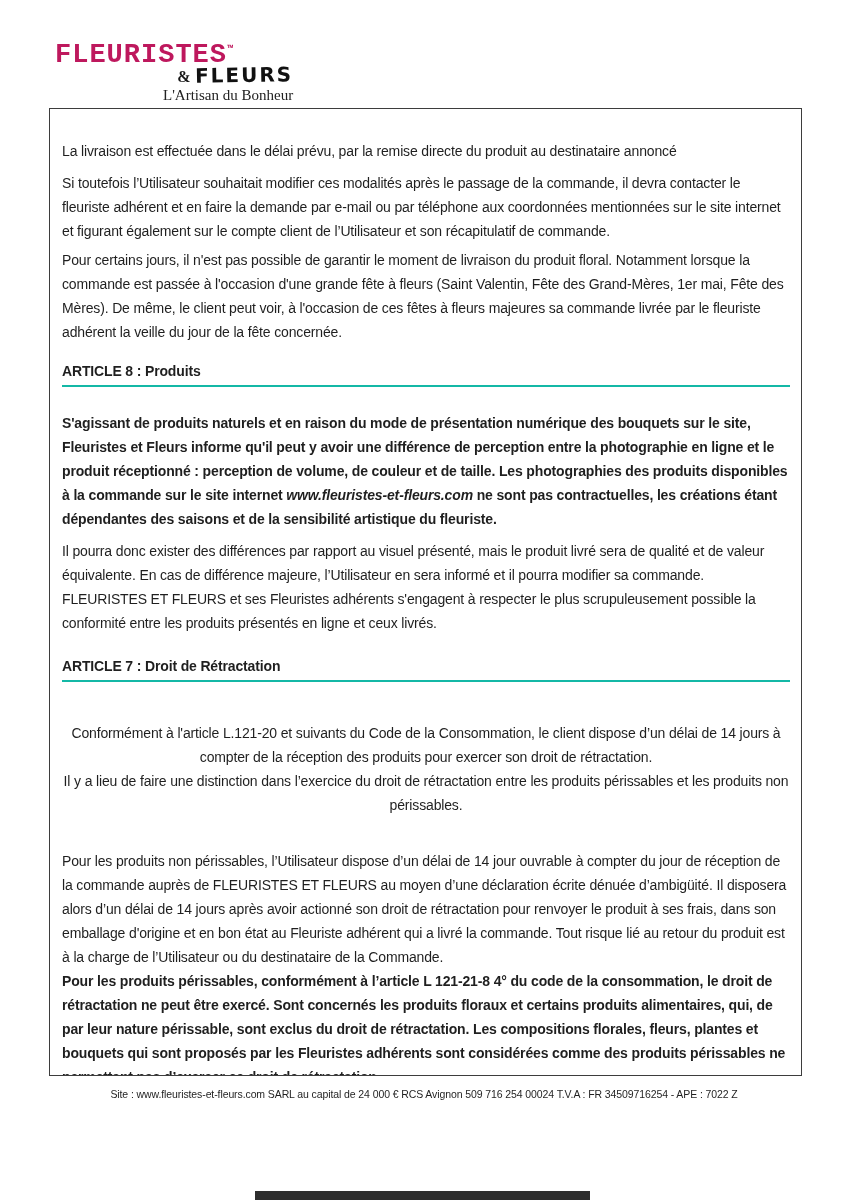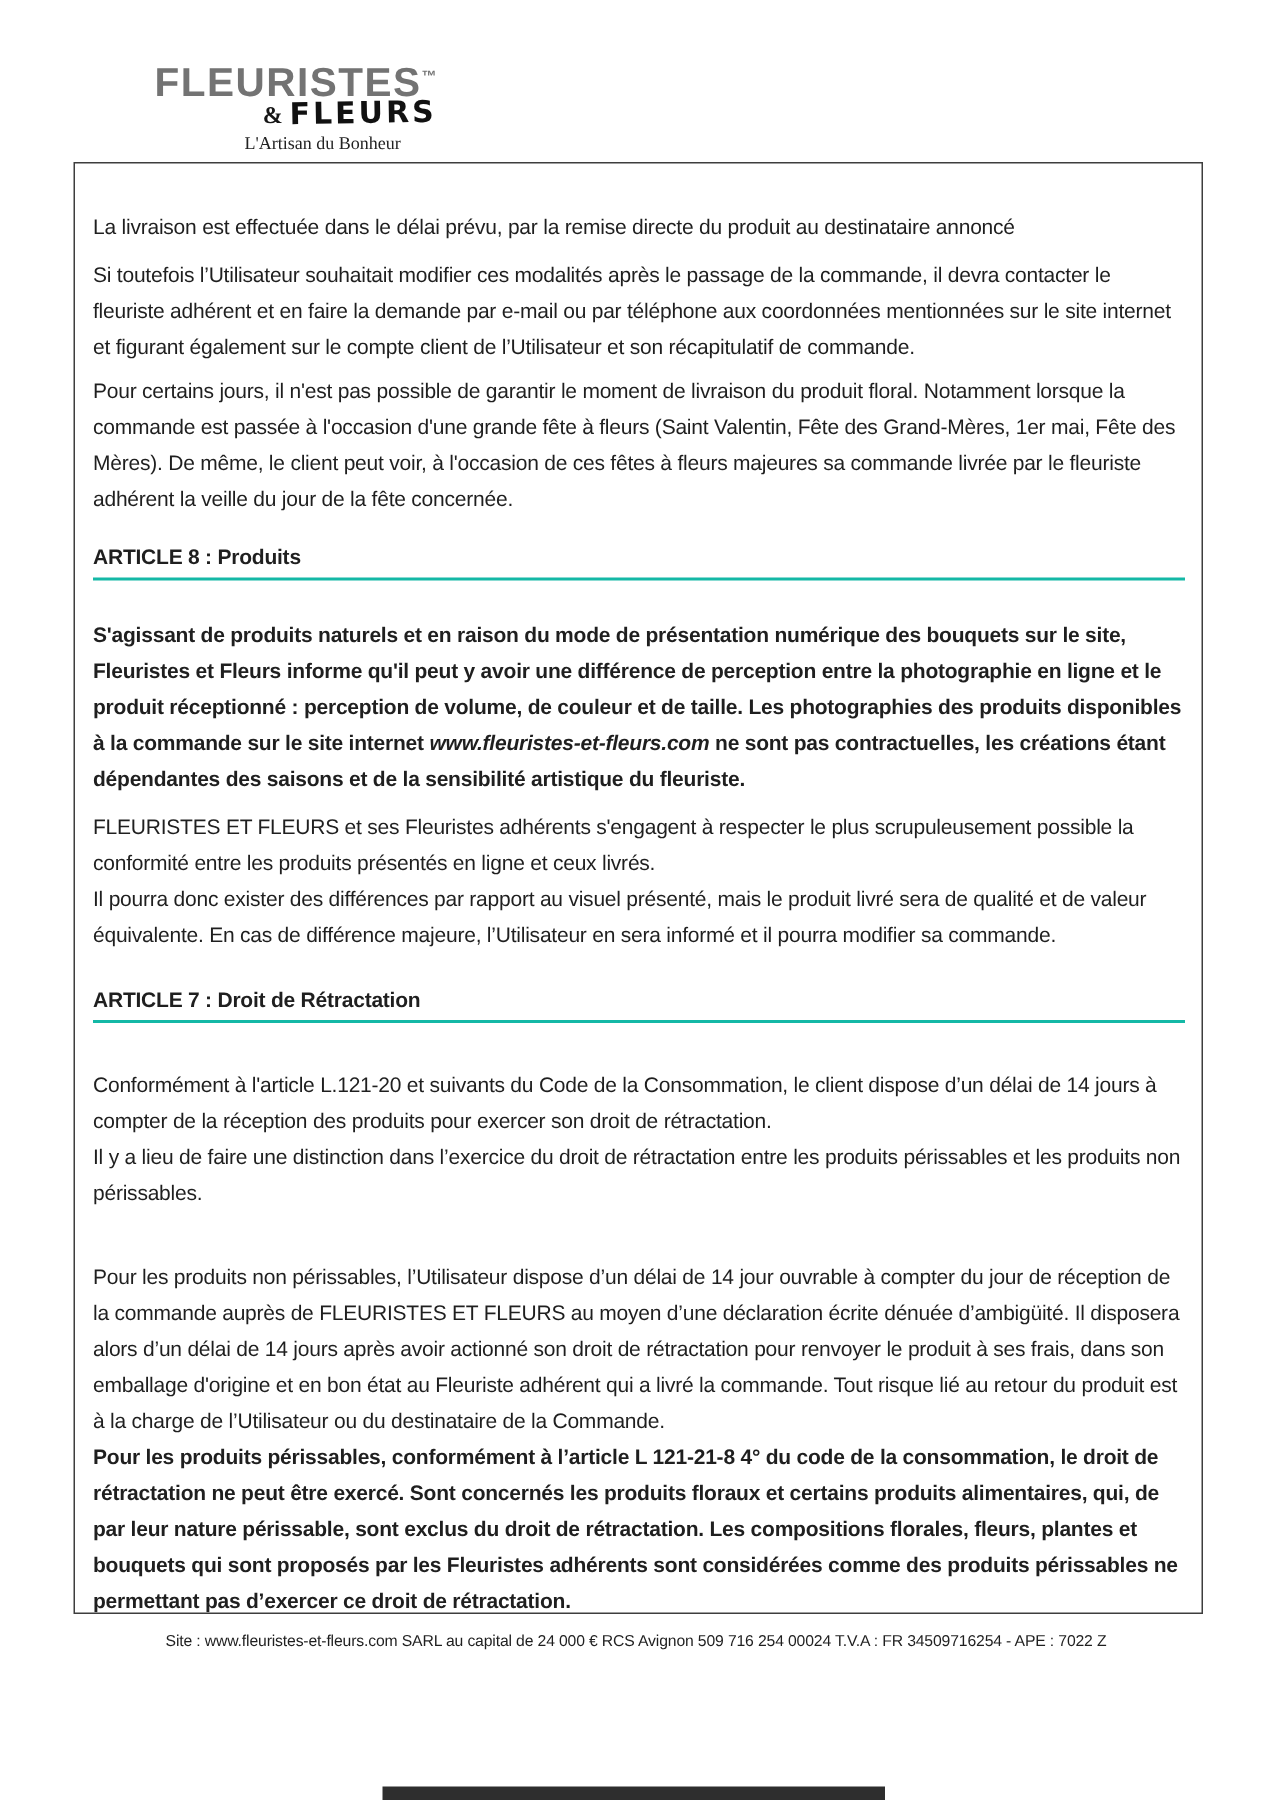--- a/index.html
+++ b/index.html
@@ -10,38 +10,38 @@
     width:848px; height:1200px;
     background:#ffffff;
     font-family:"Liberation Sans", sans-serif;
     color:#1f1f1f;
     overflow:hidden;
   }
 
   
   .logo { position:absolute; left:55px; top:42px; line-height:1; }
   .logo-top {
-    font-family:Liberation Sans, sans-serif;
-    font-size:27px; letter-spacing:1px; color:#737373; font-weight:600;margin-left:48px;
+    font-family:Liberation Mono, monospace;
+    font-size:27px; letter-spacing:1px; color:#be185d; font-weight:600;
   }
   .logo-tm { font-size:10px; vertical-align:10px; letter-spacing:0; }
   .logo-bottom { margin:-4px 0 0 104px; white-space:nowrap;text-align:right; }
   .logo-amp {
     font-family:"Liberation Serif", serif;
     font-size:16px; font-weight:bold; color:#161616;
   }
   .logo-fleurs {
     font-family:"DejaVu Sans", sans-serif;
     font-size:20px; font-weight:bold; letter-spacing:2px; color:#111111;
     transform:rotate(-1deg); display:inline-block;
   }
   .logo-tagline {
     margin:3px 0 0 108px;
     font-family:"Liberation Serif", serif;
-    font-size:12px; color:#222222;
+    font-size:15px; color:#222222;
   }
 
   
   .content-box {
     position:absolute;
     left:49px; top:108px;
     width:753px; height:968px;
     border:1.5px solid #3d3d3d;
     padding:30px 11px 0 12px;
     overflow:hidden;
@@ -54,21 +54,21 @@
   .bold { font-weight:bold; }
   .url-italic { font-style:italic; }
 
   .p-delivery      { margin-top:0; }
   .p-modification  { margin-top:8px; }
   .p-holidays      { margin-top:5px; }
   .h-article8      { margin-top:15px; }
   .p-products      { margin-top:24px;font-weight:bold; }
   .p-conformity    { margin-top:8px; }
   .h-article9      { margin-top:19px; }
-  .p-retract       { margin-top:29px; }
+  .p-retract       { margin-top:39px;text-align:center; }
   .p-perissables   { margin-top:32px; }
 
   .article-heading {
     font-weight:bold;
     border-bottom:2px solid #14b8a6;
     padding-bottom:2px;
   }
 
   
   .footer {
@@ -110,22 +110,22 @@
 
     <p class="p-holidays">Pour certains jours, il n'est pas possible de garantir le moment de livraison du produit floral. Notamment lorsque la commande est passée à l'occasion d'une grande fête à fleurs (Saint Valentin, Fête des Grand-Mères, 1er mai, Fête des Mères). De même, le client peut voir, à l'occasion de ces fêtes à fleurs majeures sa commande livrée par le fleuriste adhérent la veille du jour de la fête concernée.</p>
 
     <h2 class="article-heading h-article8">ARTICLE 8 : Produits</h2>
 
     <p class="p-products">
       <span>S'agissant de produits naturels et en raison du mode de présentation numérique des bouquets sur le site, Fleuristes et Fleurs informe qu'il peut y avoir une différence de perception entre la photographie en ligne et le produit réceptionné : perception de volume, de couleur et de taille. Les photographies des produits disponibles à la commande sur le site internet </span><span class="url-italic">www.fleuristes-et-fleurs.com</span><span> ne sont pas contractuelles, les créations étant dépendantes des saisons et de la sensibilité artistique du fleuriste.</span>
     </p>
 
     <p class="p-conformity">
+      <span class="line">Il pourra donc exister des différences par rapport au visuel présenté, mais le produit livré sera de qualité et de valeur équivalente. En cas de différence majeure, l’Utilisateur en sera informé et il pourra modifier sa commande.</span>
       <span class="line">FLEURISTES ET FLEURS et ses Fleuristes adhérents s'engagent à respecter le plus scrupuleusement possible la conformité entre les produits présentés en ligne et ceux livrés.</span>
-      <span class="line">Il pourra donc exister des différences par rapport au visuel présenté, mais le produit livré sera de qualité et de valeur équivalente. En cas de différence majeure, l’Utilisateur en sera informé et il pourra modifier sa commande.</span>
     </p>
 
     <h2 class="article-heading h-article9">ARTICLE 7 : Droit de Rétractation</h2>
 
     <p class="p-retract">
       <span class="line">Conformément à l'article L.121-20 et suivants du Code de la Consommation, le client dispose d’un délai de 14 jours à compter de la réception des produits pour exercer son droit de rétractation.</span>
       <span class="line">Il y a lieu de faire une distinction dans l’exercice du droit de rétractation entre les produits périssables et les produits non périssables.</span>
     </p>
 
     <p class="p-perissables">

